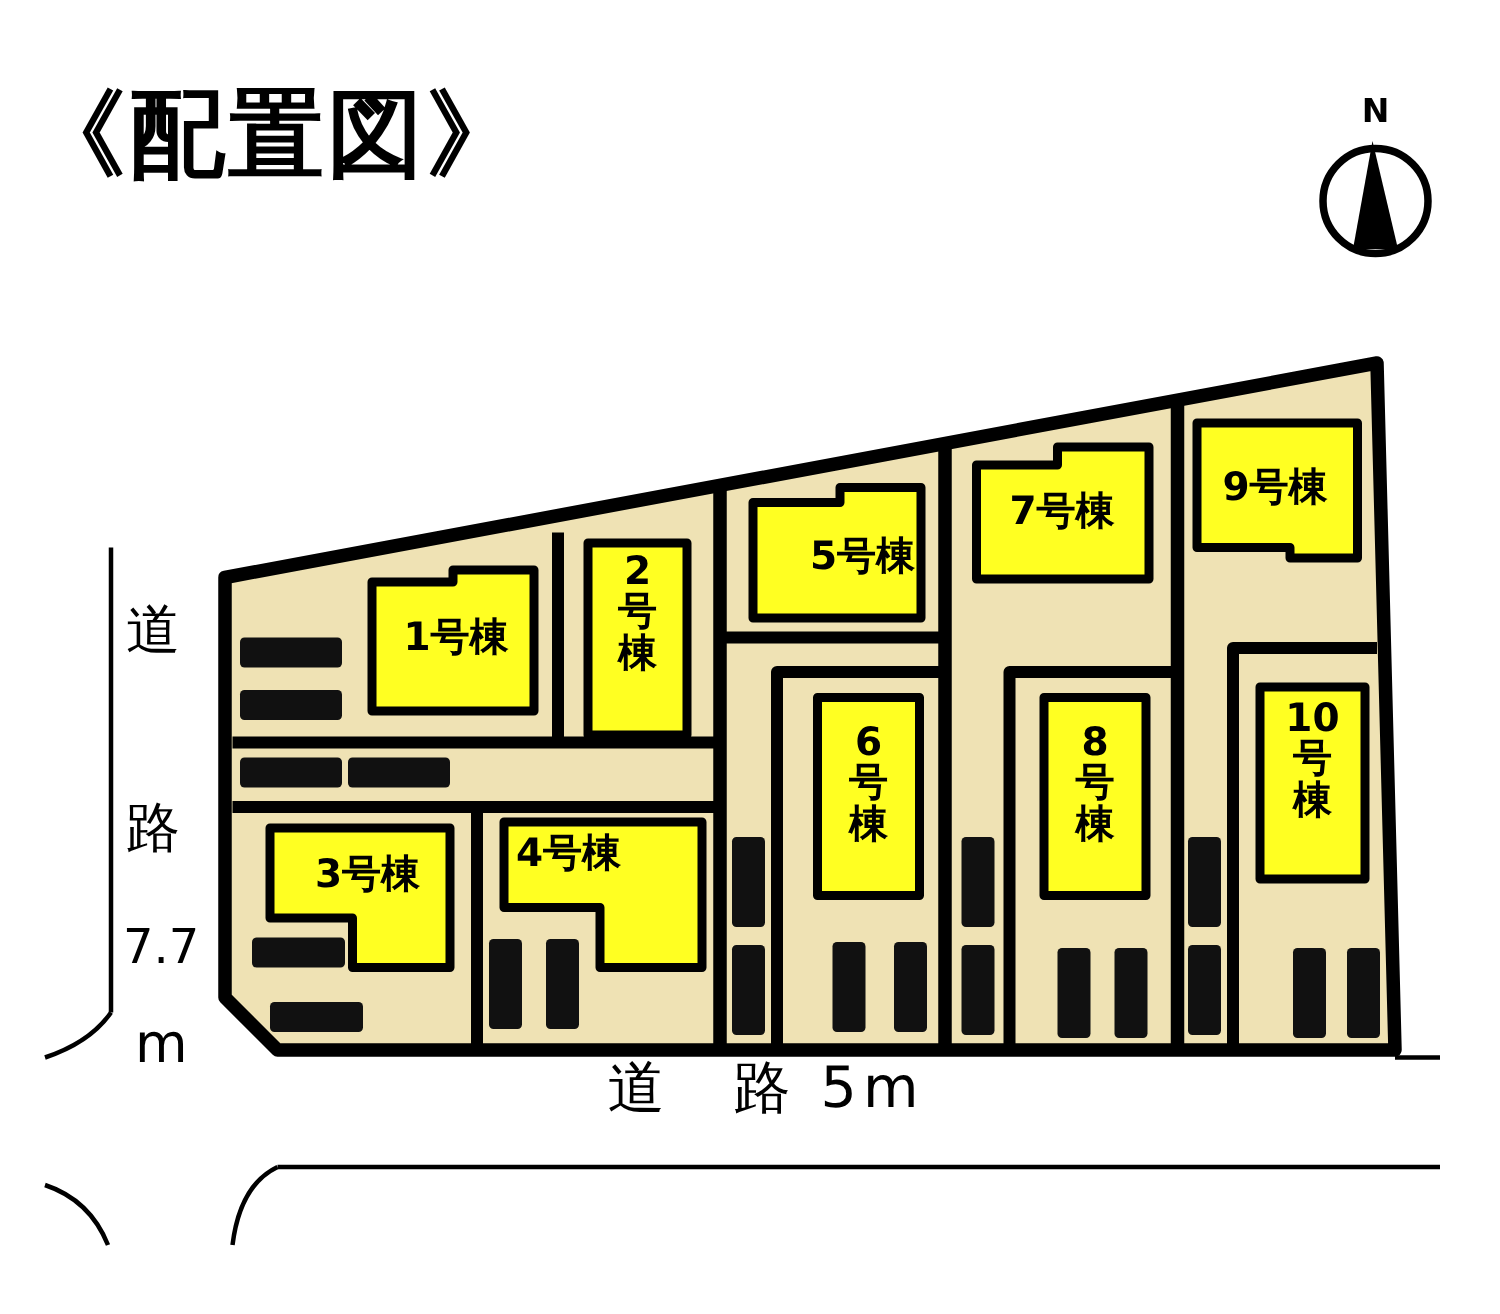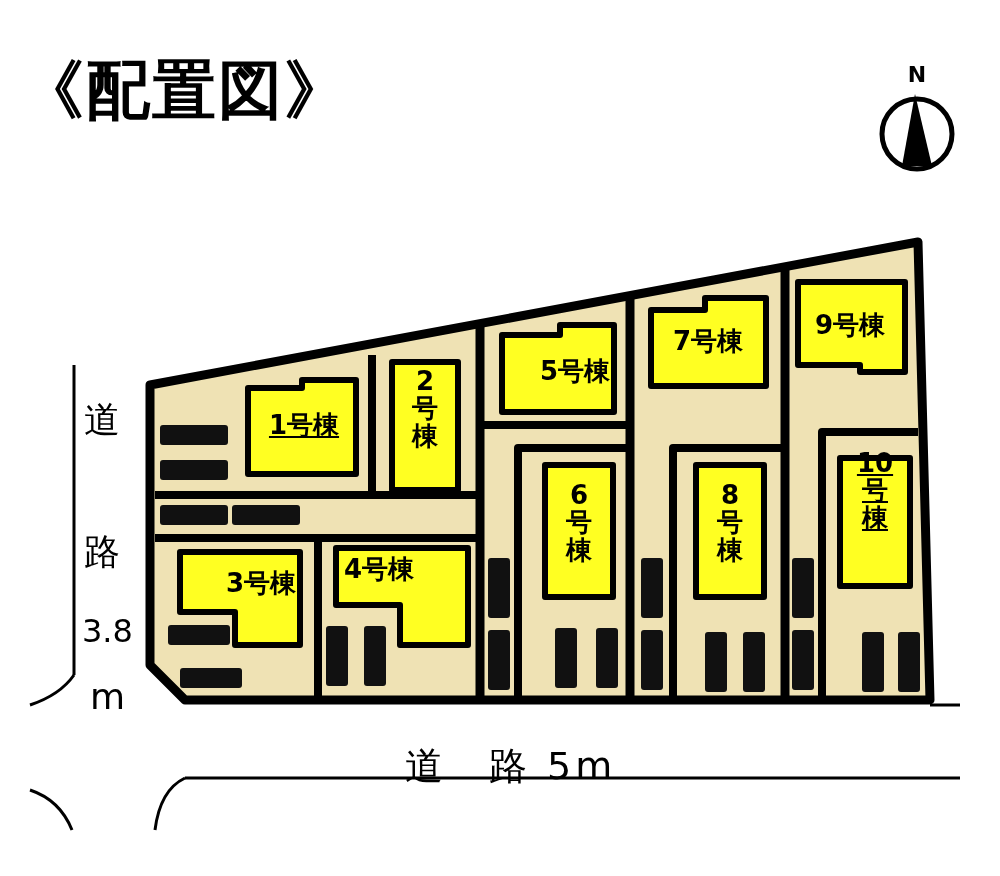--- a/index.html
+++ b/index.html
@@ -80,36 +80,36 @@
   <g stroke="#000" stroke-width="3" fill="none">
     <line x1="74" y1="365" x2="74" y2="675"></line>
     <path d="M74,675 Q60,695 30,705"></path>
     <line x1="930" y1="705" x2="960" y2="705"></line>
     <line x1="185" y1="778" x2="960" y2="778"></line>
     <path d="M185,778 Q160,790 155,830"></path>
     <path d="M30,790 Q60,800 72,830"></path>
   </g>
 </svg>
 
-<div class="lbl" style="left:255px;top:412px;width:98px;text-decoration:underline;">1号棟</div>
+<div class="lbl" style="left:255px;top:412px;width:98px;">1号棟</div>
 <div class="lbl" style="left:395px;top:368px;width:60px;white-space:pre;">2
 号
 棟</div>
-<div class="lbl" style="left:211px;top:570px;width:100px;">3号棟</div>
+<div class="lbl" style="left:195px;top:570px;width:100px;">3号棟</div>
 <div class="lbl" style="left:324px;top:556px;width:110px;">4号棟</div>
 <div class="lbl" style="left:526px;top:358px;width:98px;">5号棟</div>
 <div class="lbl" style="left:548px;top:482px;width:62px;white-space:pre;">6
 号
 棟</div>
 <div class="lbl" style="left:656px;top:328px;width:104px;">7号棟</div>
 <div class="lbl" style="left:699px;top:482px;width:62px;white-space:pre;">8
 号
 棟</div>
 <div class="lbl" style="left:804px;top:312px;width:92px;">9号棟</div>
-<div class="lbl" style="left:843px;top:450px;width:64px;white-space:pre;text-decoration:underline;">10
+<div class="lbl" style="left:843px;top:466px;width:64px;white-space:pre;">10
 号
 棟</div>
 
 <div class="road" style="left:84px;top:396px;">道</div>
 <div class="road" style="left:84px;top:528px;">路</div>
-<div class="road" style="left:82px;top:612px;font-size:32px;">3.8</div>
+<div class="road" style="left:82px;top:612px;font-size:32px;">7.7</div>
 <div class="road" style="left:90px;top:676px;">m</div>
-<div class="road" style="left:405px;top:741px;font-size:38px;letter-spacing:4px;">道　路 5m</div>
+<div class="road" style="left:405px;top:700px;font-size:38px;letter-spacing:4px;">道　路 5m</div>
 
 </body></html>

